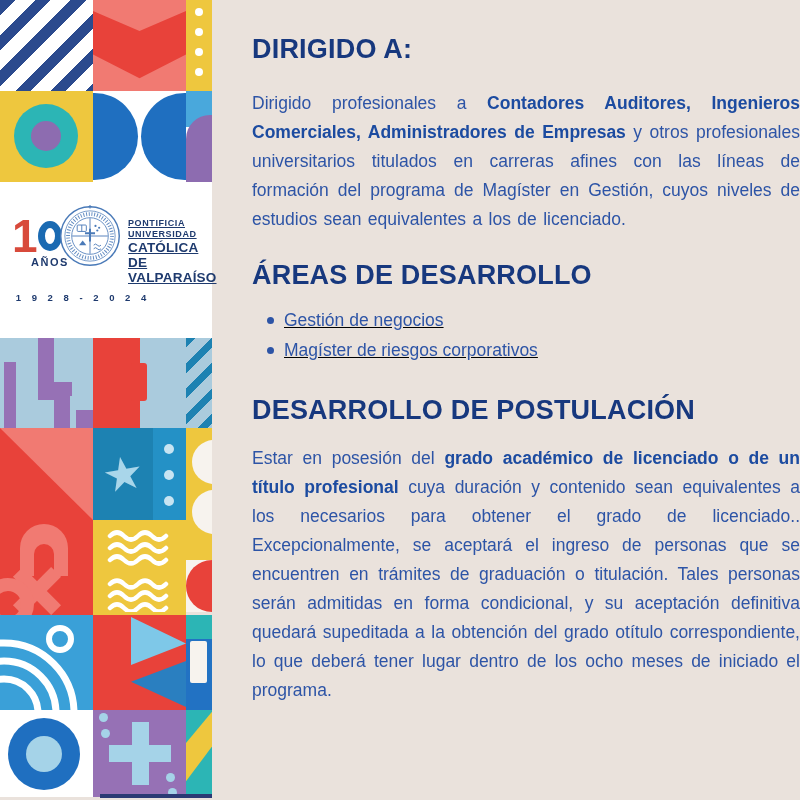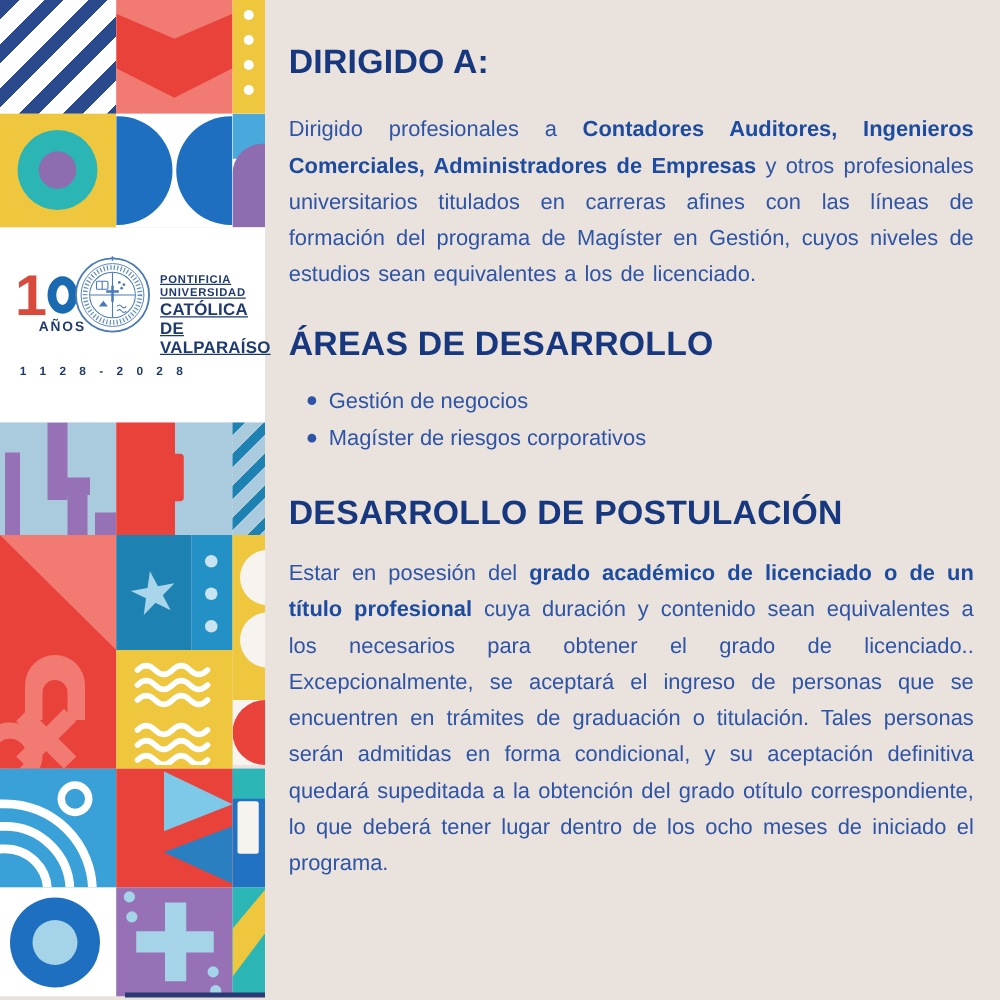--- a/index.html
+++ b/index.html
@@ -89,27 +89,27 @@
   .d-inner{position:absolute;left:26px;top:26px;width:36px;height:36px;border-radius:50%;background:#a5d3e8;}
   .t-cross{left:93px;top:710px;width:93px;height:87px;background:#9671b5;}
   .c-v{position:absolute;left:39px;top:12px;width:17px;height:63px;background:#a5d3e8;}
   .c-h{position:absolute;left:16px;top:35px;width:62px;height:17px;background:#a5d3e8;}
   .cdot{position:absolute;width:9px;height:9px;border-radius:50%;background:#a5d3e8;}
   .t-wedge{left:186px;top:710px;width:26px;height:87px;background:#2cb5b5;}
   .wedge-y{position:absolute;inset:0;background:#eec73e;clip-path:polygon(0 38%,100% 2%,100% 42%,0 82%);}
   .t-navybar{left:100px;top:794px;width:112px;height:4px;background:#2b3a74;}
 
   
-  .content{position:absolute;left:231px;top:34px;width:548px;}
+  .content{position:absolute;left:252px;top:34px;width:548px;}
   .content h2{margin:0;font-size:27px;font-weight:800;color:#17387e;letter-spacing:.2px;}
   .content p{margin:0;font-size:17.5px;line-height:29px;text-align:justify;color:#2d54a6;word-spacing:1.5px;}
   .seg-bold{font-weight:700;color:#1c4ba0;}
   #p-dirigido{margin-top:24px;}
   #h-areas{margin-top:26px;}
-  ul.areas{margin:14px 0 0;padding:0 0 0 32px;list-style:none;}
+  ul.areas{margin:14px 0 0;padding:0 0 0 32px;list-style:none;text-decoration:underline;}
   ul.areas li{position:relative;font-size:17.5px;line-height:30px;color:#2d54a6;}
   ul.areas li::before{content:"";position:absolute;left:-17px;top:12px;width:7px;height:7px;border-radius:50%;background:#2d54a6;}
   #h-requisitos{margin-top:30px;}
   #p-requisitos{margin-top:18px;}
 </style>
 </head>
 <body>
 
 <div class="page">
 
@@ -163,21 +163,21 @@
         <path d="M39 45 q2 -2.5 4 0 q2 2.5 4 0 M39 49 q2 -2.5 4 0 q2 2.5 4 0" stroke="#4a7ab8" stroke-width="1" fill="none"></path>
       </svg>
 
       <div class="inst">
         <div class="l-sm">PONTIFICIA</div>
         <div class="l-sm">UNIVERSIDAD</div>
         <div class="l-lg">CATÓLICA DE</div>
         <div class="l-lg">VALPARAÍSO</div>
       </div>
 
-      <div class="years-range">1 1 2 8 - 2 0 2 8</div>
+      <div class="years-range">1 9 2 8 - 2 0 2 4</div>
     </div>
 
     <div class="tile t-tetris">
       <div class="prect p1"></div>
       <div class="prect p2"></div>
       <div class="prect p3"></div>
       <div class="prect p4"></div>
       <div class="prect p5"></div>
     </div>
     <div class="tile t-redrect"></div>

